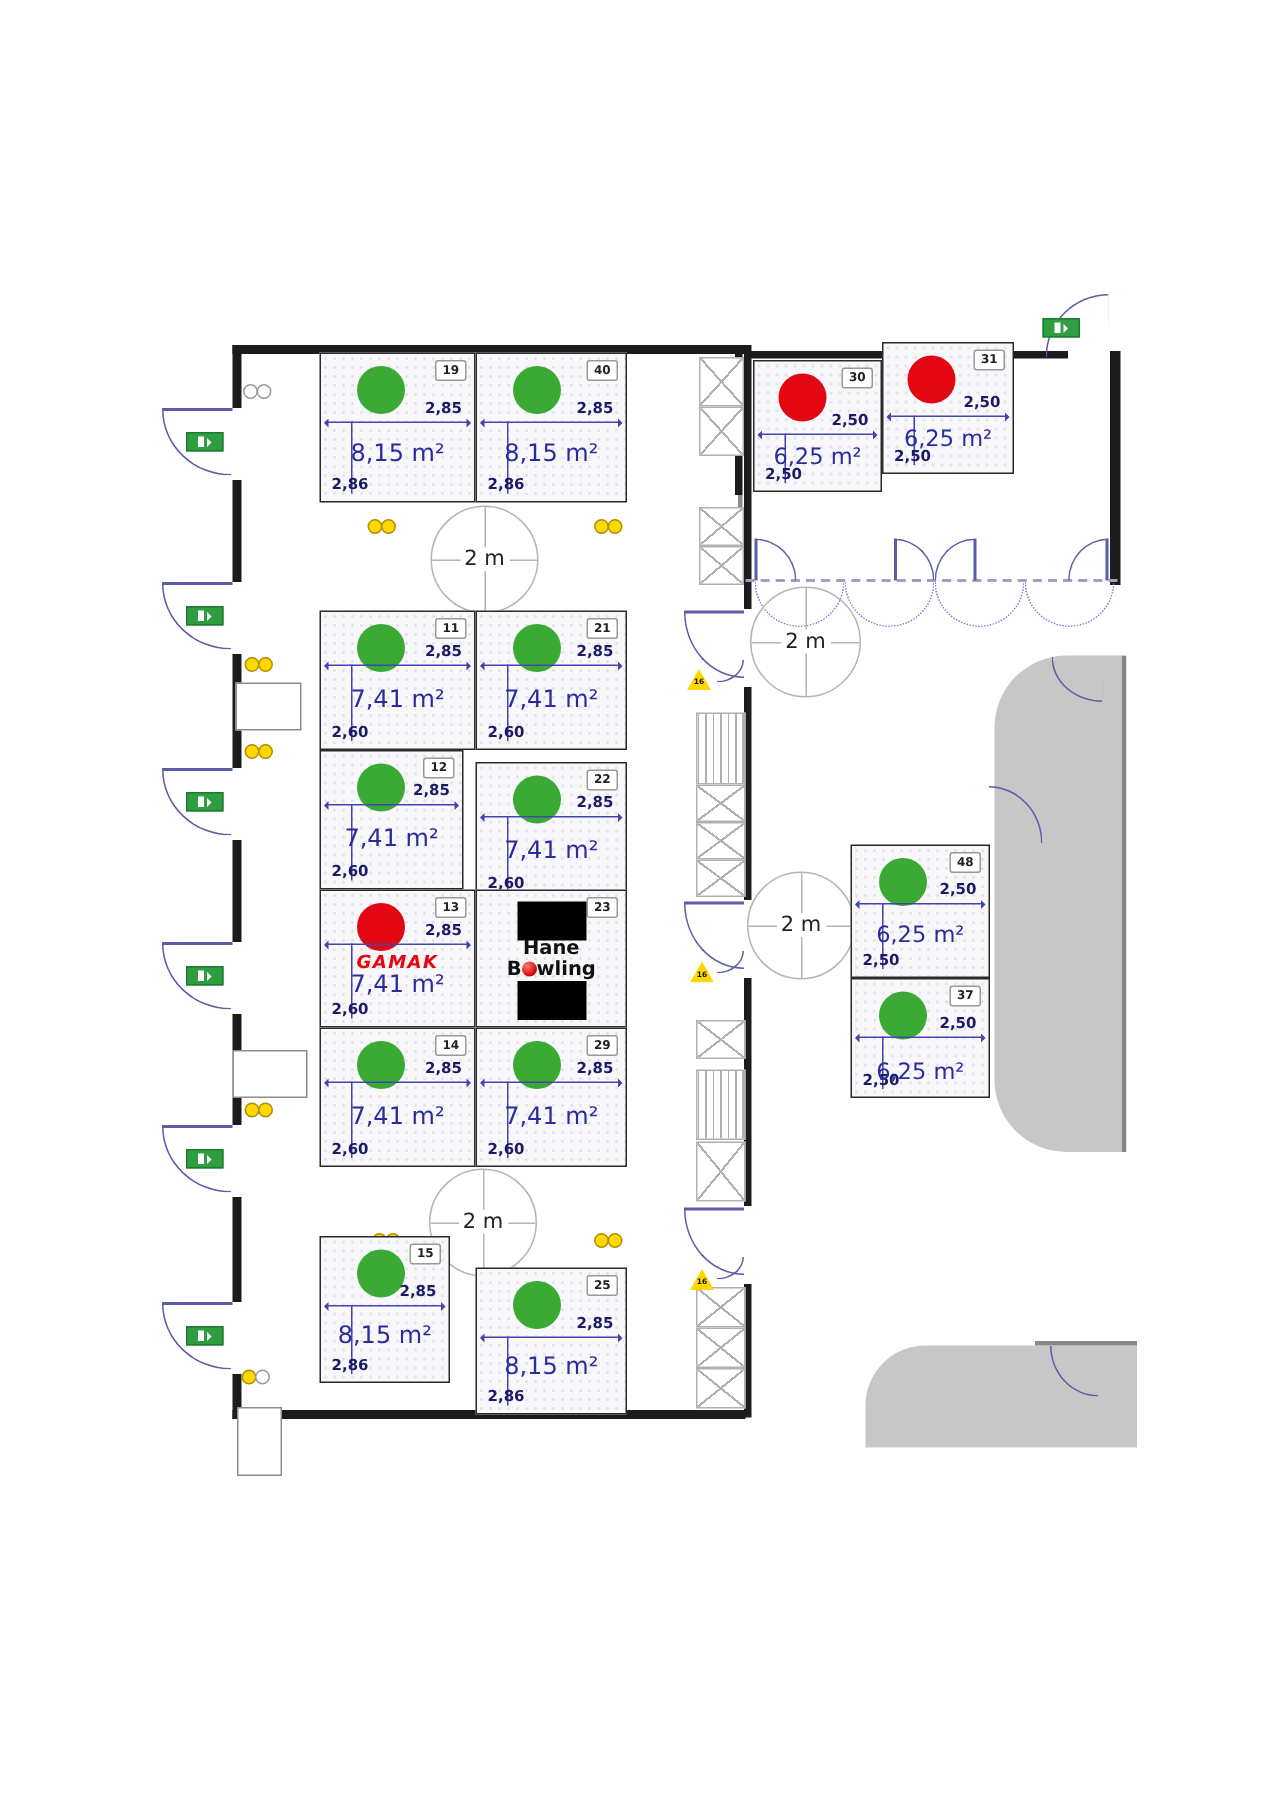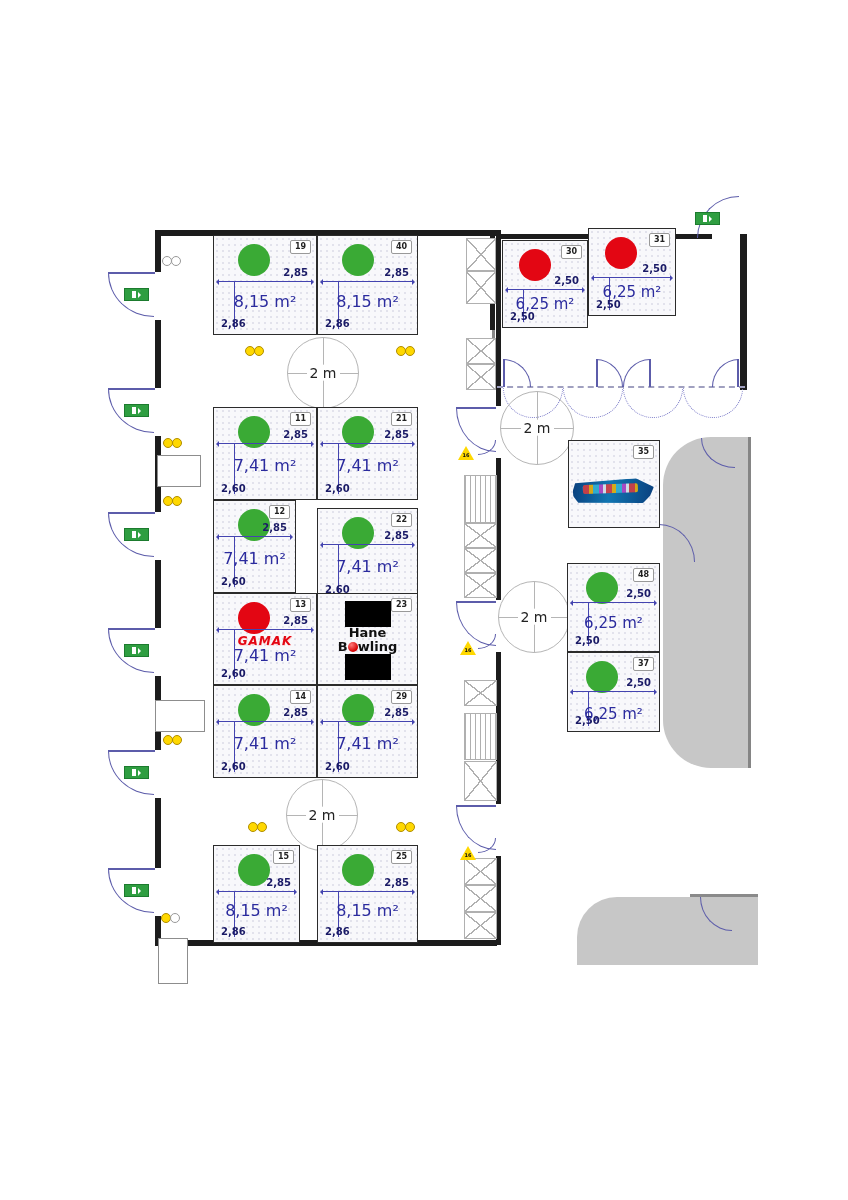--- a/index.html
+++ b/index.html
@@ -300,21 +300,21 @@
   </div>
   <div class="booth" style="left:317px;top:407px;width:101px;height:93px">
     <span class="dot green"></span>
     <span class="chip">21</span>
     <span class="dh"></span>
     <span class="dv"></span>
     <span class="dimtop">2,85</span>
     <span class="dimside">2,60</span>
     <span class="area">7,41 m²</span>
   </div>
-  <div class="booth" style="left:213px;top:500px;width:83px;height:93px">
+  <div class="booth" style="left:213px;top:500px;width:96px;height:93px">
     <span class="dot green"></span>
     <span class="chip">12</span>
     <span class="dh"></span>
     <span class="dv"></span>
     <span class="dimtop">2,85</span>
     <span class="dimside">2,60</span>
     <span class="area">7,41 m²</span>
   </div>
   <div class="booth" style="left:317px;top:508px;width:101px;height:93px">
     <span class="dot green"></span>
@@ -353,21 +353,21 @@
   </div>
   <div class="booth" style="left:317px;top:685px;width:101px;height:93px">
     <span class="dot green"></span>
     <span class="chip">29</span>
     <span class="dh"></span>
     <span class="dv"></span>
     <span class="dimtop">2,85</span>
     <span class="dimside">2,60</span>
     <span class="area">7,41 m²</span>
   </div>
-  <div class="booth" style="left:213px;top:845px;width:87px;height:98px;--dimy:45px;--areay:55px">
+  <div class="booth" style="left:213px;top:824px;width:87px;height:98px;--dimy:45px;--areay:55px">
     <span class="dot green"></span>
     <span class="chip">15</span>
     <span class="dh"></span>
     <span class="dv"></span>
     <span class="dimtop">2,85</span>
     <span class="dimside">2,86</span>
     <span class="area">8,15 m²</span>
   </div>
   <div class="booth" style="left:317px;top:845px;width:101px;height:98px;--dimy:45px;--areay:55px">
     <span class="dot green"></span>
@@ -391,24 +391,20 @@
   <div class="booth" style="left:588px;top:228px;width:88px;height:88px;--dimy:48px;--areay:54px">
     <span class="dot red" style="left:16px"></span>
     <span class="chip">31</span>
     <span class="dh"></span>
     <span class="dv"></span>
     <span class="dimtop">2,50</span>
     <span class="dimside">2,50</span>
     <span class="area" style="font-size:15px">6,25 m²</span>
   </div>
 
-  <div class="booth" style="left:568px;top:440px;width:92px;height:88px">
-    <span class="chip">35</span>
-    <span class="banner"></span>
-  </div>
   <div class="booth" style="left:567px;top:563px;width:93px;height:89px;--dimy:38px;--areay:50px">
     <span class="dot green" style="left:18px"></span>
     <span class="chip">48</span>
     <span class="dh"></span>
     <span class="dv"></span>
     <span class="dimtop">2,50</span>
     <span class="dimside">2,50</span>
     <span class="area" style="font-size:15px">6,25 m²</span>
   </div>
   <div class="booth" style="left:567px;top:652px;width:93px;height:80px;--dimy:38px;--areay:52px">

